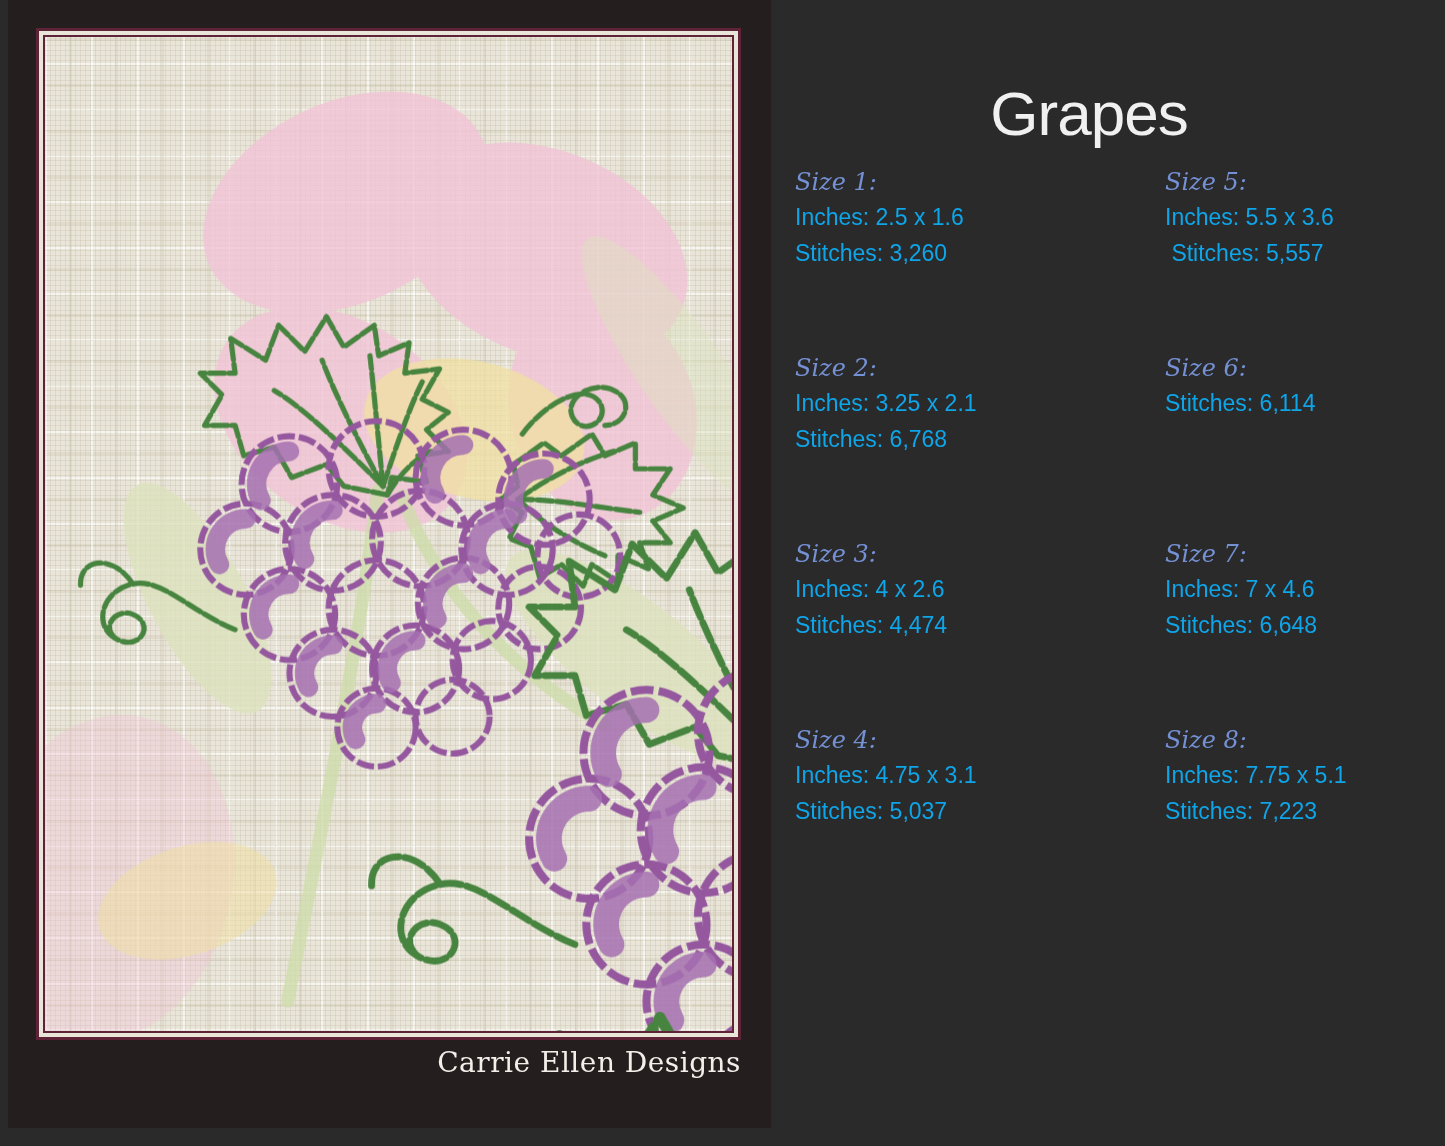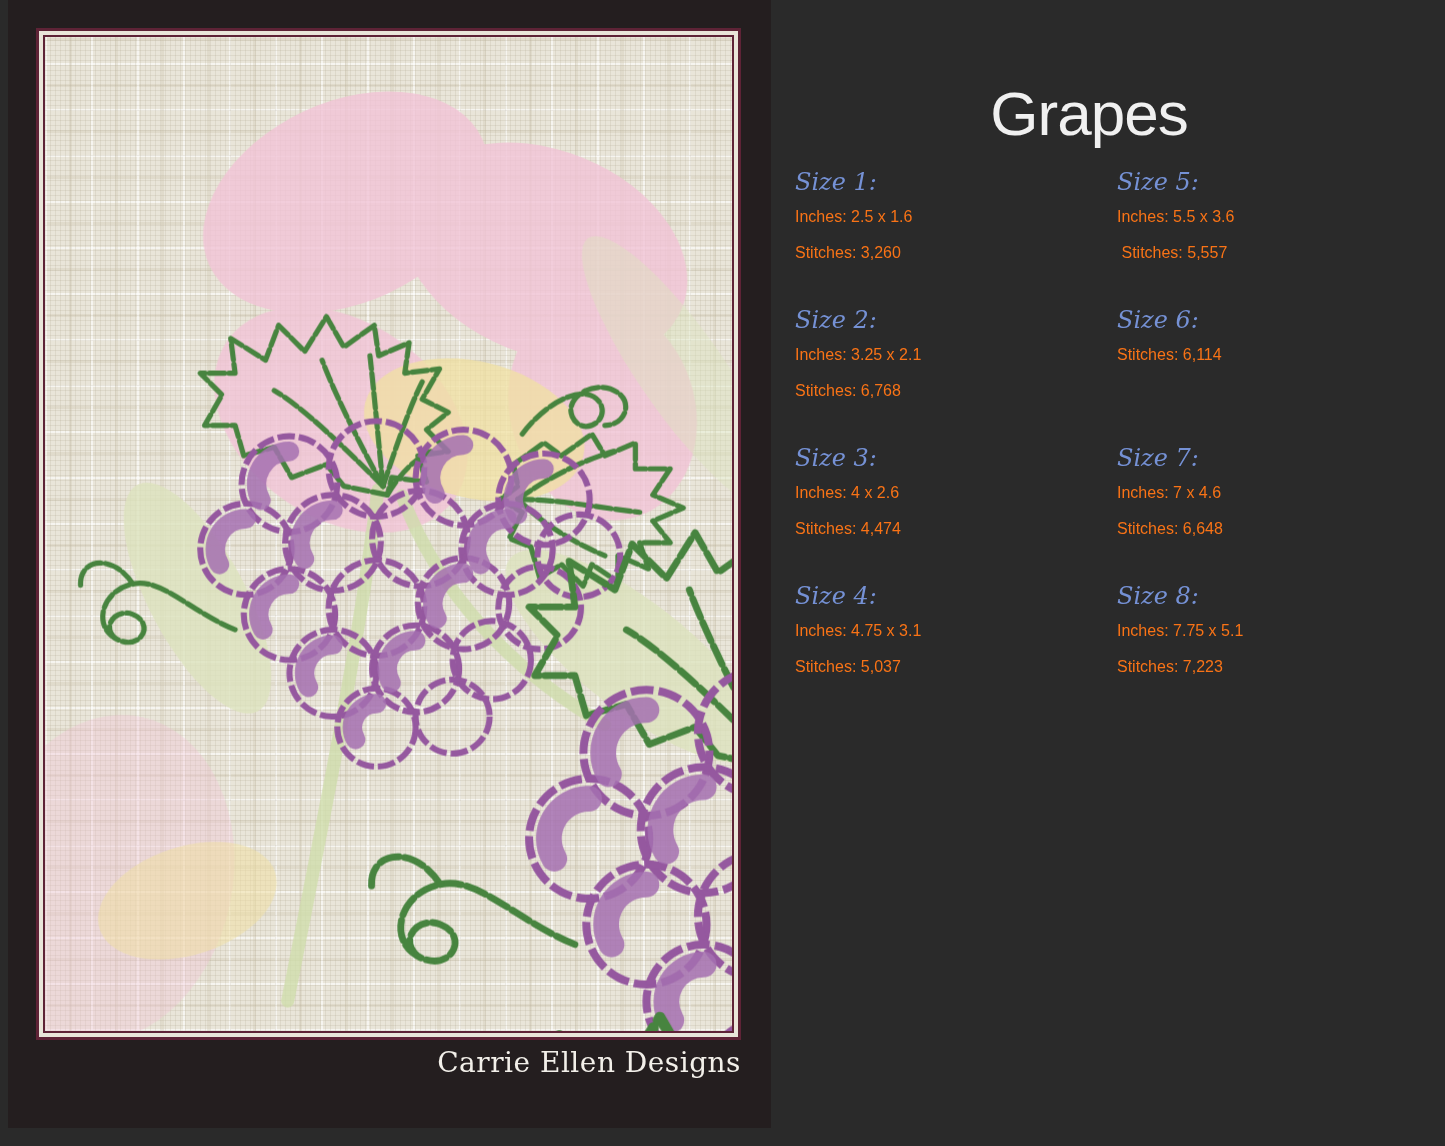--- a/index.html
+++ b/index.html
@@ -36,24 +36,24 @@
   .lf{fill:none;stroke:var(--leaf);stroke-width:2.4;stroke-linejoin:round;stroke-linecap:round;stroke-dasharray:7 2;}
   .g{fill:none;stroke:var(--grape);stroke-width:2.8;stroke-dasharray:8 1.8;}
   .sh{fill:none;stroke:var(--grape-shade);stroke-width:9;stroke-linecap:round;opacity:.85;}
 
   
   .info{position:absolute;left:771px;top:0;width:674px;height:100%;color:var(--text);}
   .title-wrap{width:636px;text-align:center;}
   .title{margin-top:81px;font-size:62px;line-height:66px;letter-spacing:-1px;color:#f0f0f0;}
   .subtitle{margin-top:16px;font-size:54px;line-height:58px;font-style:italic;color:#f0f0f0;}
   .sizes-grid{margin:18px 5px 0 24px;display:grid;grid-auto-flow:column;
-              grid-template-rows:repeat(4,138px);grid-template-columns:322px auto;}
+              grid-template-rows:repeat(4,138px);grid-template-columns:322px auto;gap:48px;}
   .size-label{font-family:"DejaVu Serif",serif;font-style:italic;font-size:24px;line-height:34px;
               color:var(--accent-blue);}
-  .size-line{font-size:16px;line-height:36px;color:#f97316;white-space:pre-wrap;}
+  .size-line{font-size:23px;line-height:36px;color:#0ea5e9;white-space:pre-wrap;}
 </style>
 </head>
 <body>
 
 <div class="page">
 
   <div class="product-image">
     <div class="fabric">
       <div class="fabric-inner">
         <svg class="art" viewBox="0 0 685 992" preserveAspectRatio="none">

